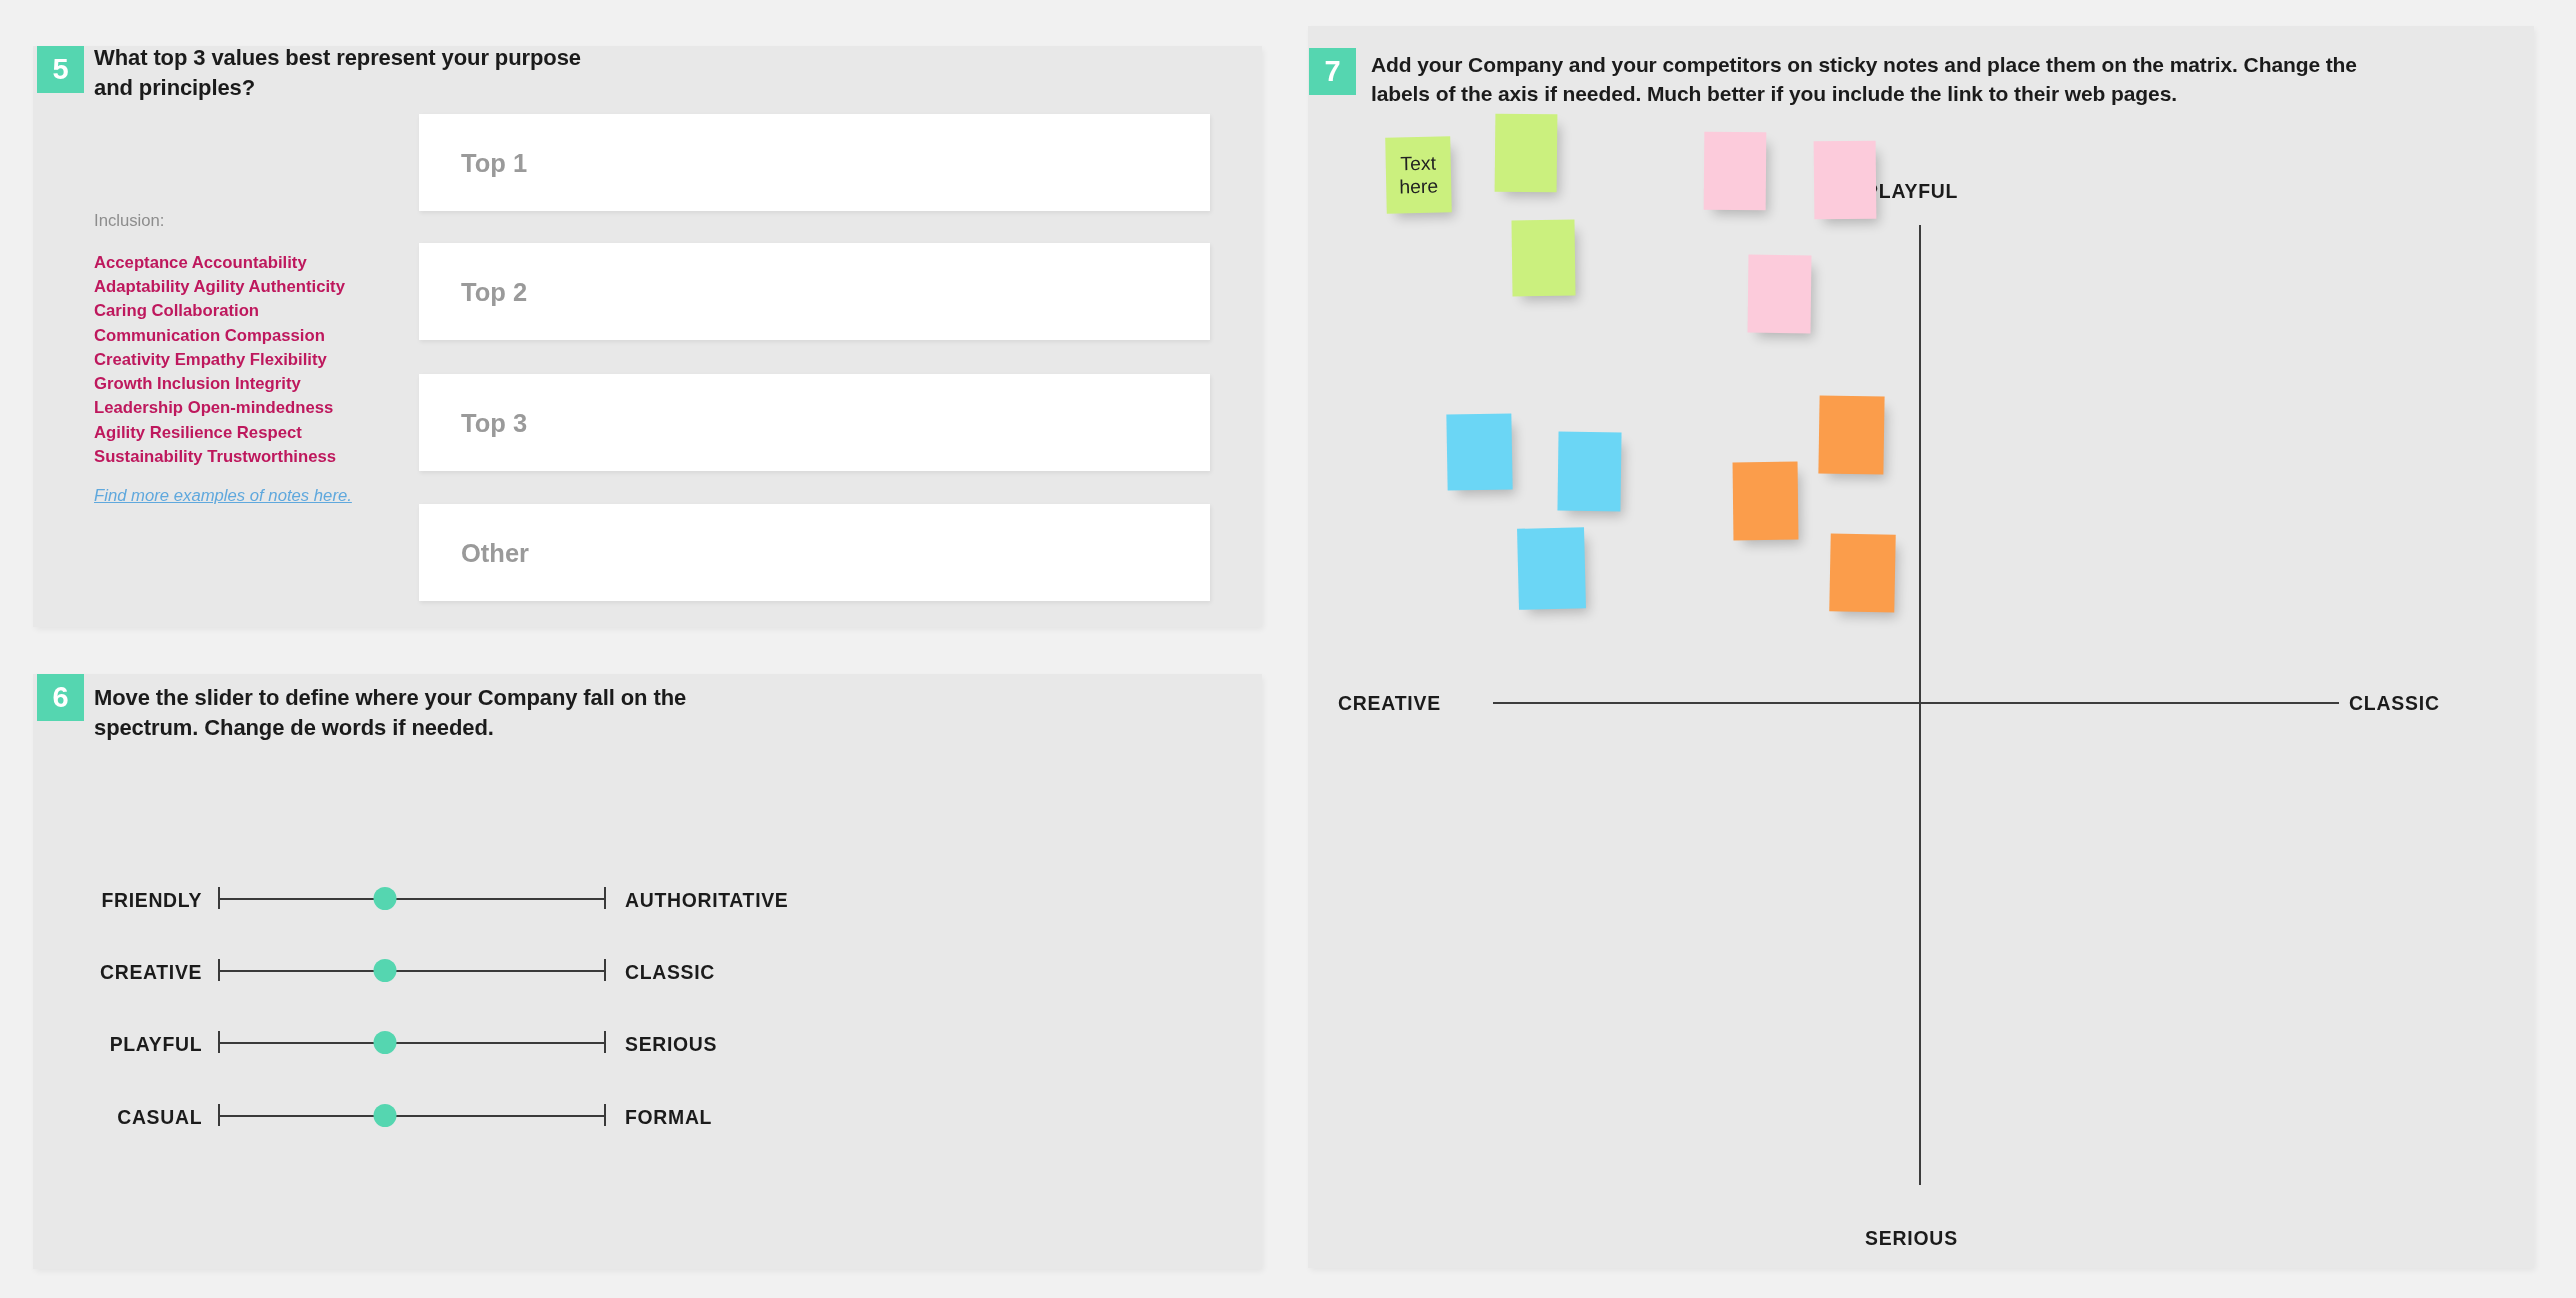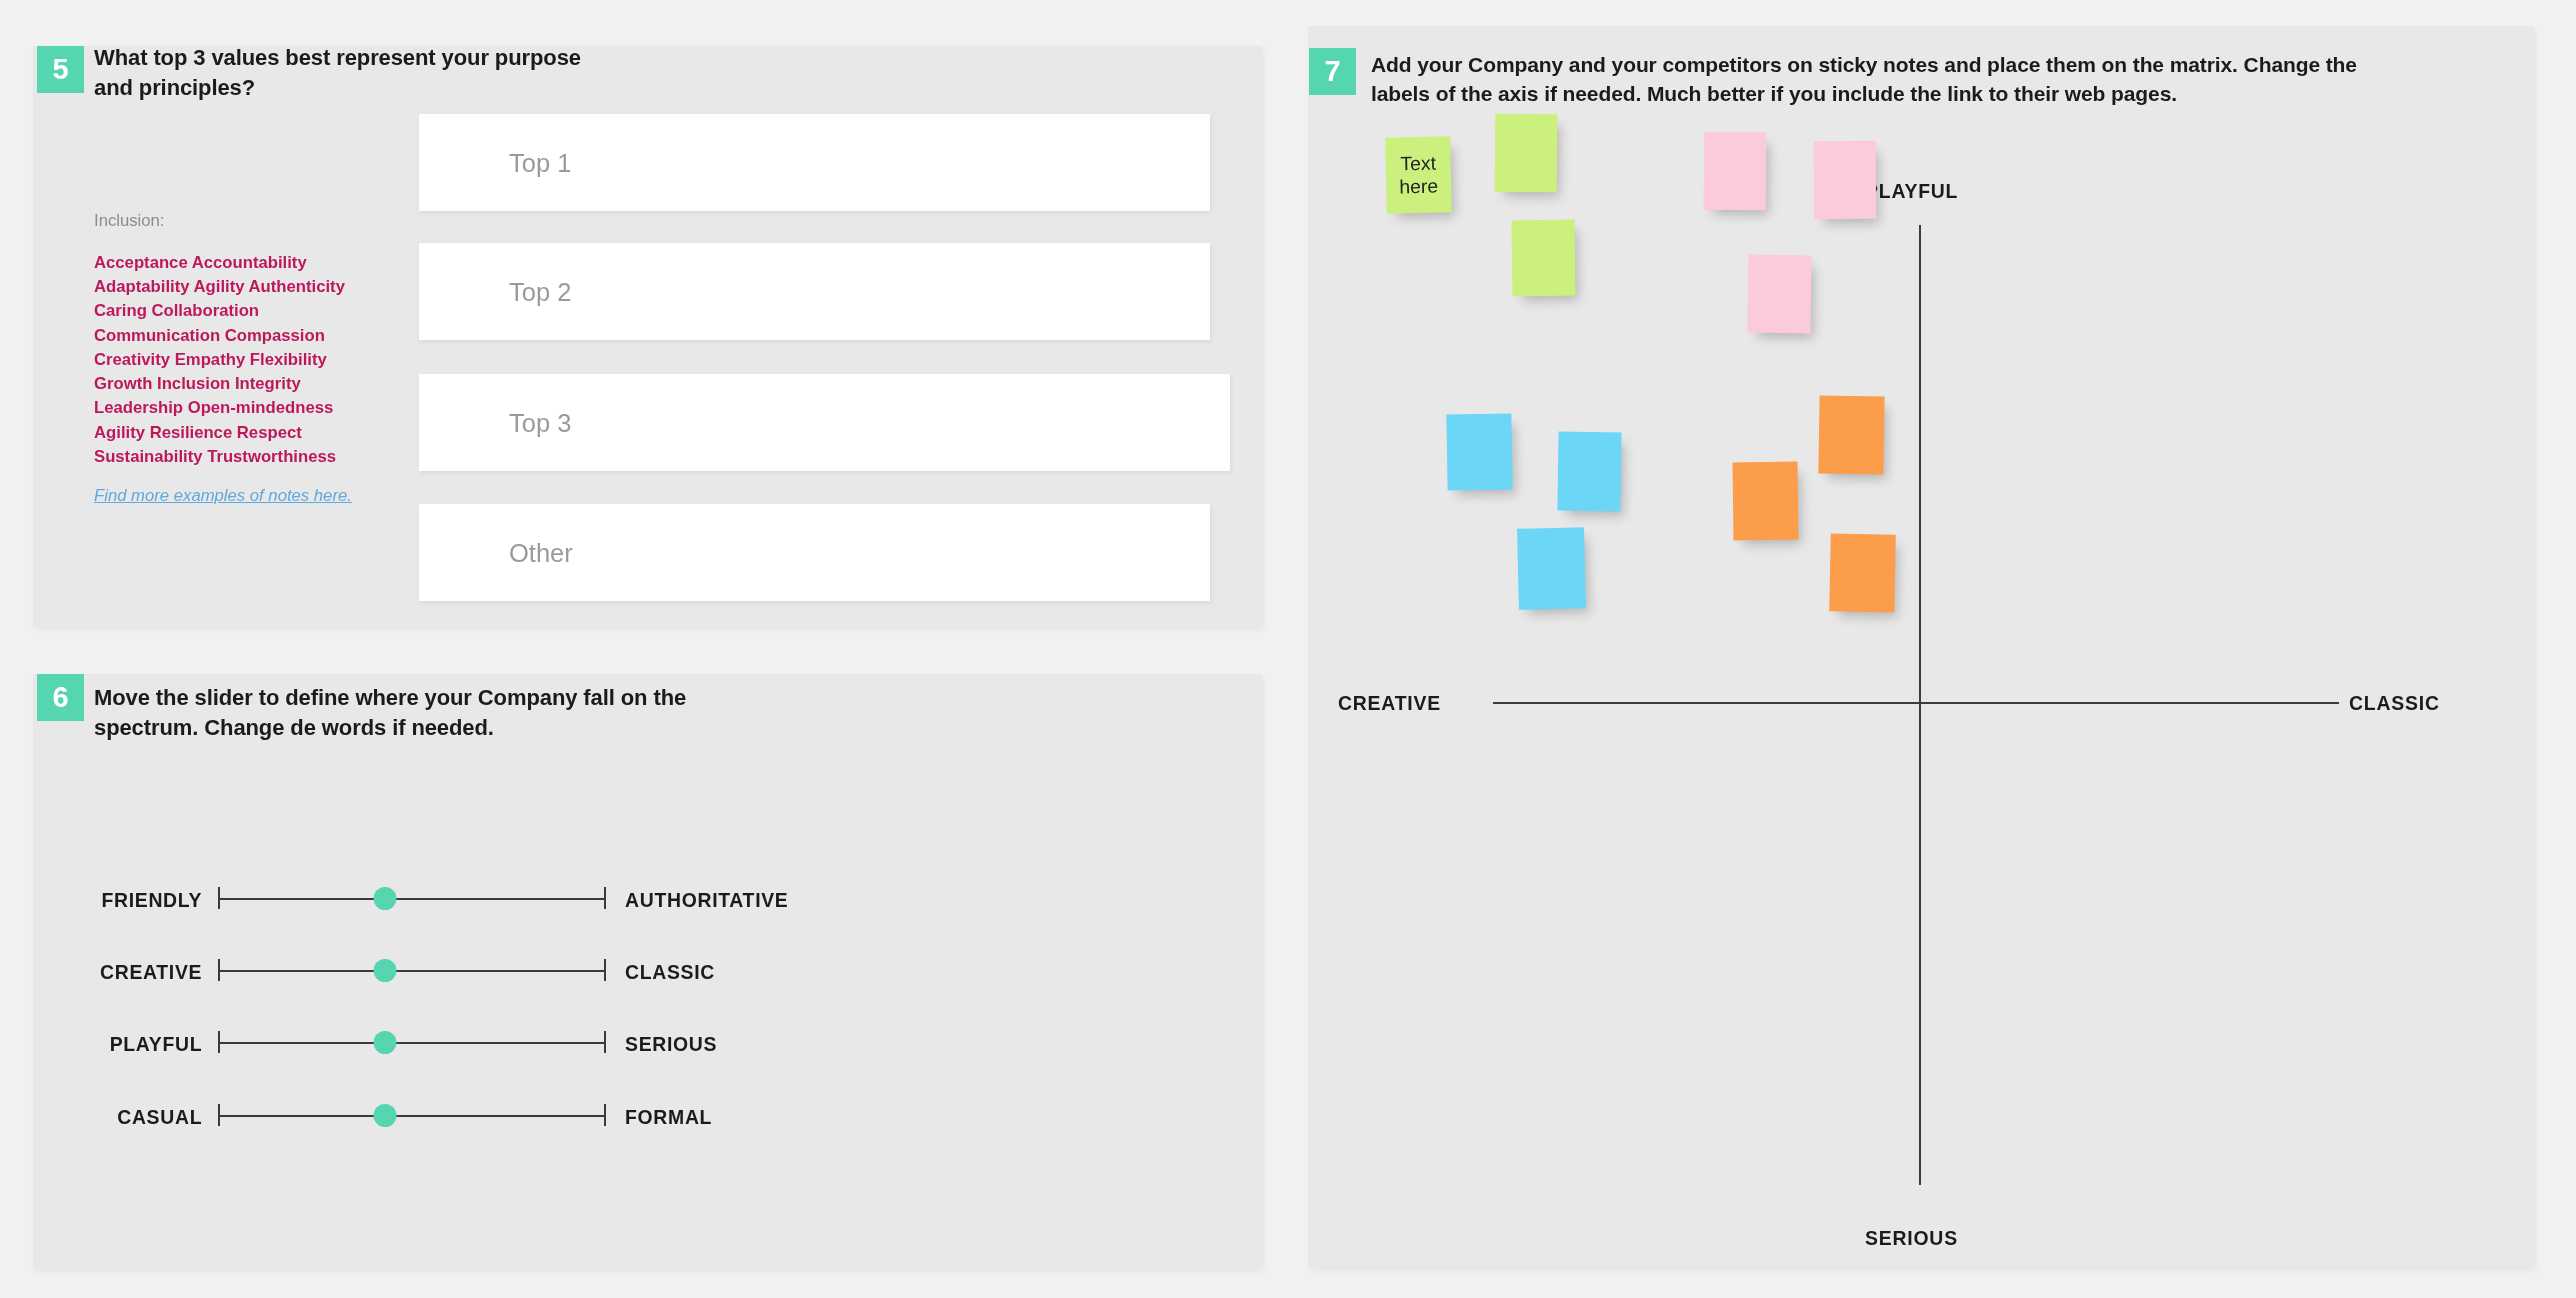--- a/index.html
+++ b/index.html
@@ -90,26 +90,25 @@
     background: #ffffff;
     box-shadow: 0.9px 1.8px 4.4px rgba(0,0,0,0.07);
   }
   .value-box span {
     position: absolute;
     left: 42px;
     top: 50%;
     transform: translateY(-50%);
     font-size: 25.5px;
     color: #9a9a9a;
-    font-weight: 400;
-    margin-left: 48px;
+    font-weight: 700;
   }
   #vb1 { top: 114px; }
   #vb2 { top: 243px; }
-  #vb3 { top: 374px; padding-left: 20px; }
+  #vb3 { top: 374px; }
   #vb4 { top: 504px; }
 
   
   #panel6 { left: 33px; top: 674px; width: 1229px; height: 595px; }
 
   #p6-badge { left: 37px; top: 674px; }
   #p6-title { left: 94px; top: 683px; width: 634px; }
 
   .slider-row { position: absolute; height: 35px; left: 0; width: 1229px; }
   #sr1 { top: 882px; }

